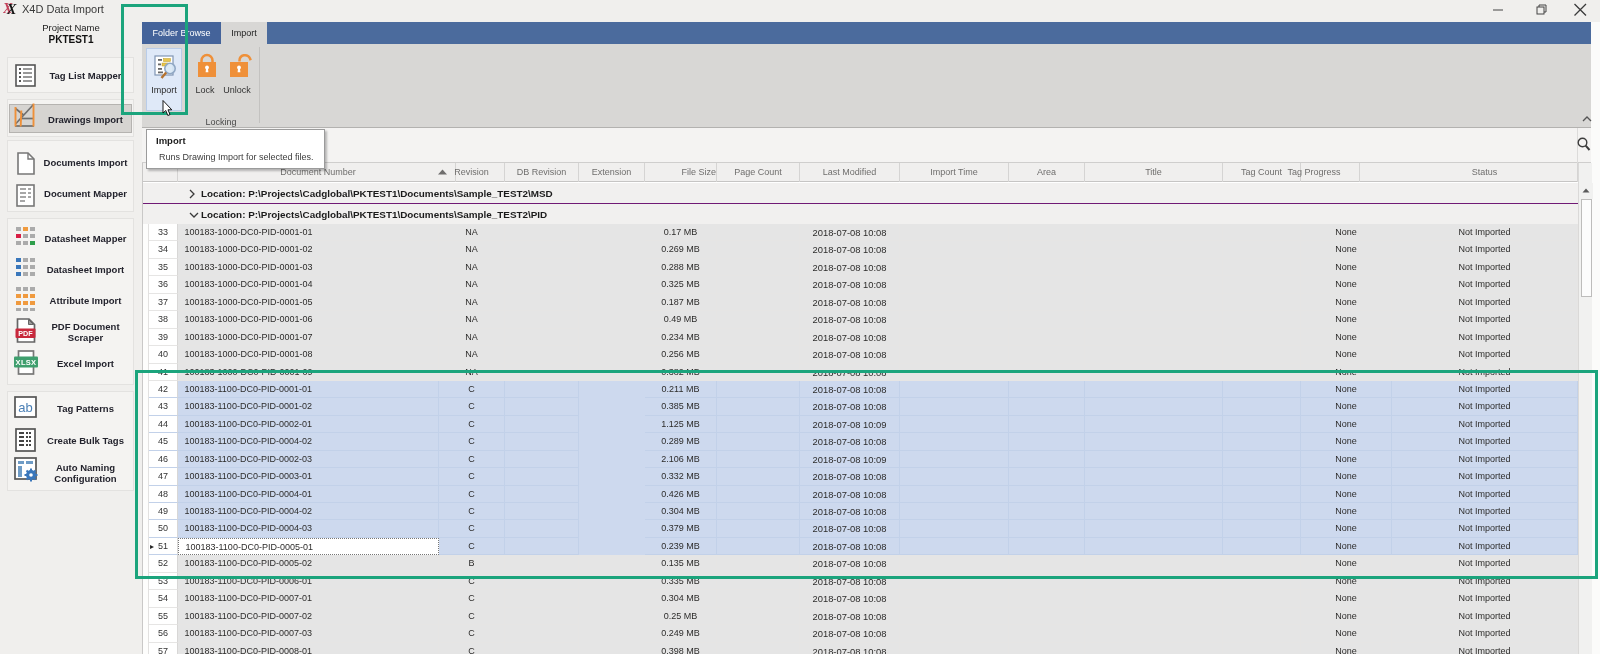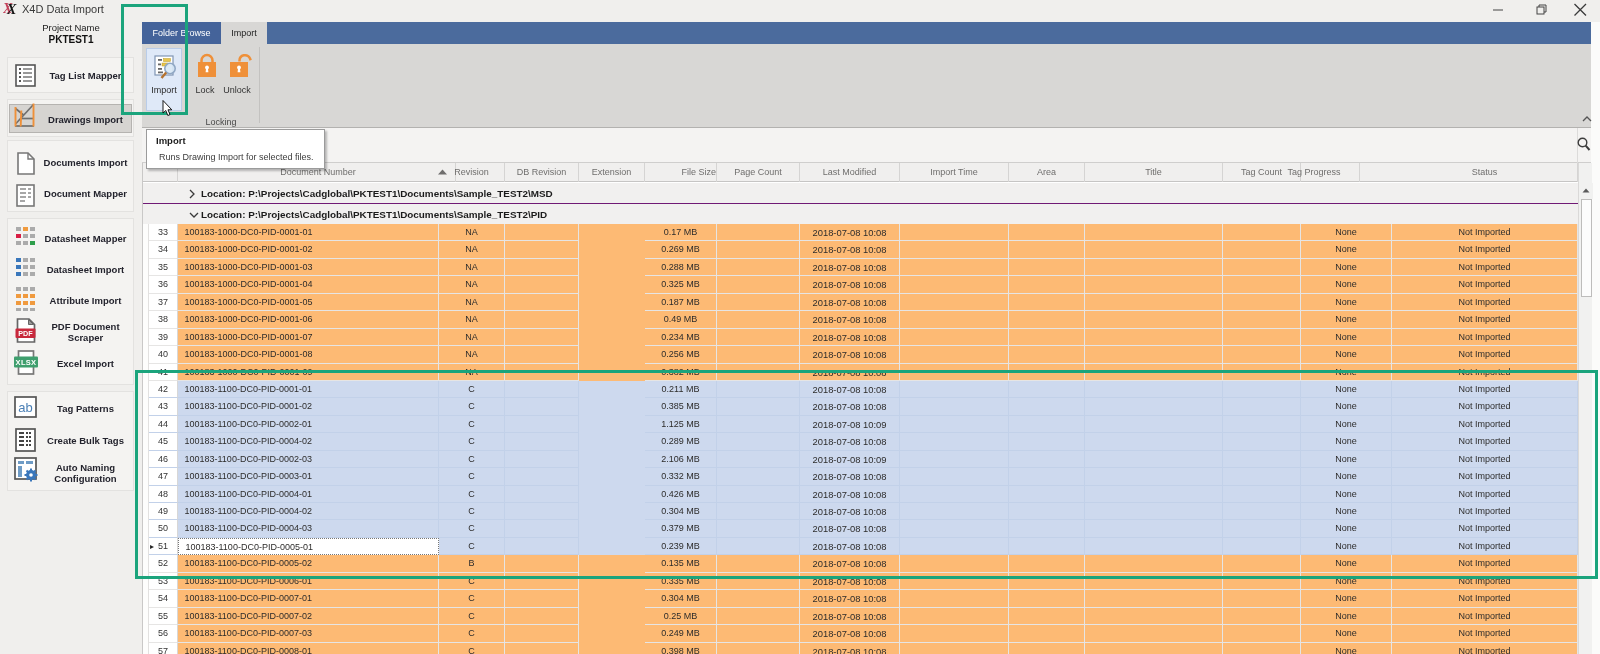--- a/index.html
+++ b/index.html
@@ -37,21 +37,21 @@
 #searchrow { position:absolute; left:142px; top:128px; width:1449px; height:35px; background:#f4f3f2; border-bottom:1px solid #cfcecd; }
 
 
 #grid { position:absolute; left:142px; top:163px; width:1436px; height:491px; background:#fff; border-left:1px solid #c9c8c7; font-size:9px; color:#2d2c2b; }
 #ghdr { position:absolute; left:0; top:0; width:100%; height:19px; background:#f0efee; border-bottom:1px solid #c6c5c4; color:#6f6e6d; }
 .h { position:absolute; top:0; height:19px; line-height:19px; text-align:center; border-right:1px solid #d5d4d3; }
 .grp { position:absolute; left:0; width:100%; height:21px; background:#f1f0ef; border-bottom:1px solid #701a75; font-weight:bold; color:#1b1b1b; font-size:9.9px; line-height:21px; }
 .grp .chev { position:absolute; left:46px; top:0; font-weight:normal; font-size:9px; color:#333; }
 .grp .gtxt { position:absolute; left:58px; top:0; }
 #rows { position:absolute; left:0; top:61px; width:100%; }
-.row { position:relative; width:100%; height:17.45px; background:#fdba74; }
+.row { position:relative; width:100%; height:17.45px; background:#e5e5e5; }
 .row.sel { background:#cdd9ee; }
 .c { position:absolute; top:0; height:17.45px; line-height:17.45px; text-align:center; overflow:hidden; border-right:1px solid #e6e5e4; border-bottom:1px solid #e6e5e4; }
 .row.sel .c { border-right-color:#c2d1e9; border-bottom-color:#c2d1e9; }
 .cnum { left:6px; width:29px; border-right:1px solid #d8d7d6 !important; background:#fff; color:#333; }
 .cdoc { left:35px; width:261px; text-align:left; padding-left:6.5px; }
 .crev { left:296px; width:66px; }
 .cdbr { left:362px; width:74px; }
 .cext { left:436px; width:66px;margin-top:25px; }
 .csize { left:502px; width:72px; }
 .cpage { left:574px; width:83px; }

